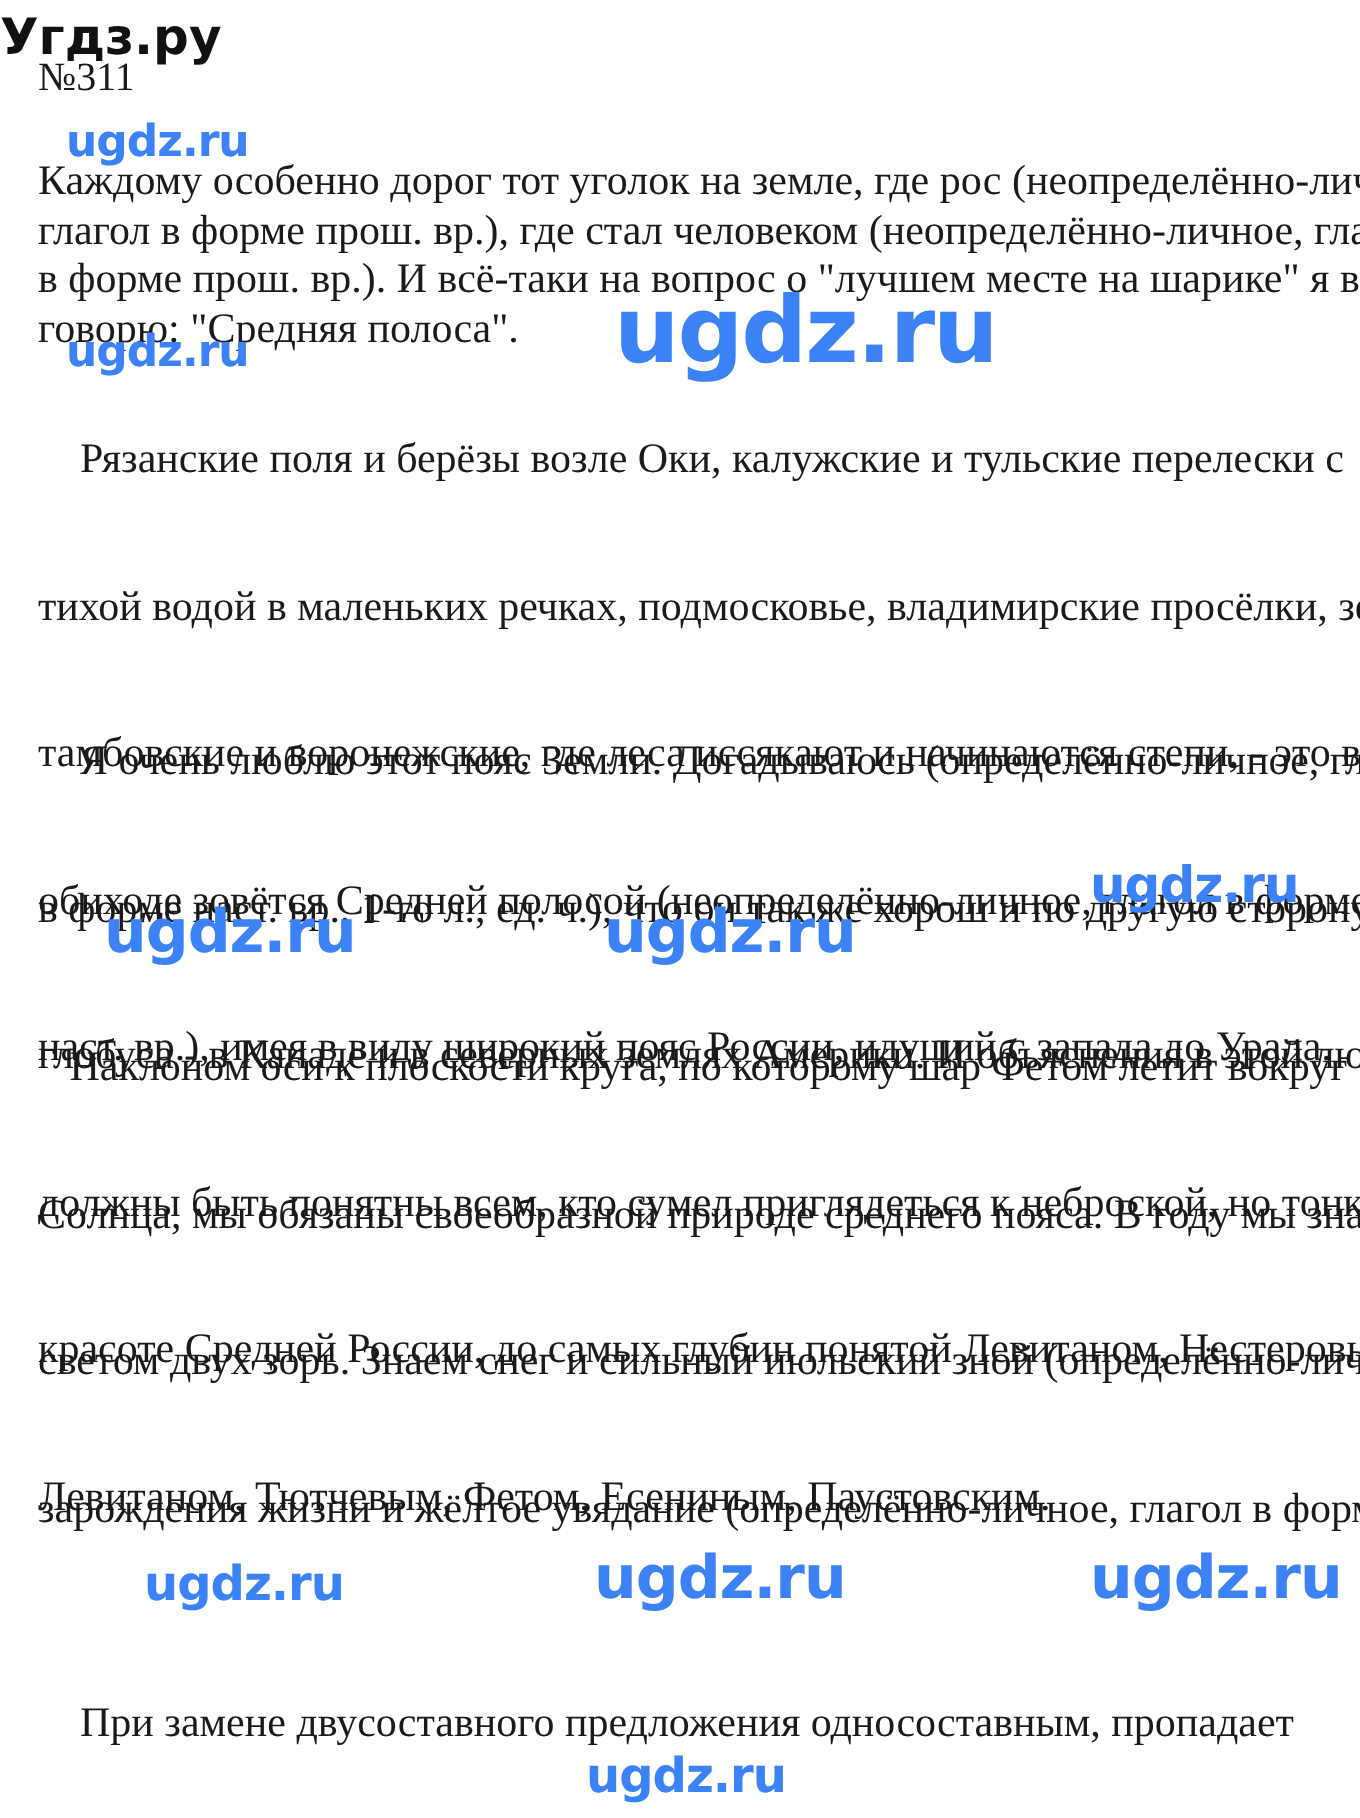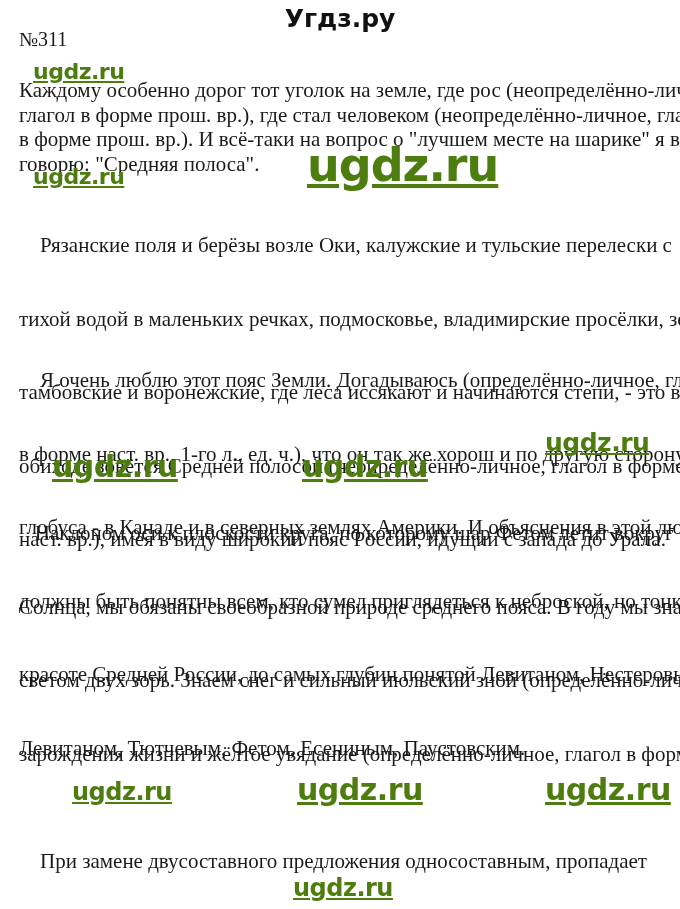--- a/index.html
+++ b/index.html
@@ -1,33 +1,32 @@
 <!DOCTYPE html>
 <html><head>
   <meta charset="utf-8">
   <style>
     html, body { margin: 0; padding: 0; background: #ffffff; }
     body { width: 680px; height: 909px; position: relative; overflow: hidden; }
     .page { position: relative; width: 680px; height: 909px; }
     .site-title {
-      position: absolute; left: 0; top: 4px; width: 680px; text-align: center;
+      position: absolute; left: 0; top: 4px; width: 680px; 
       font-family: "DejaVu Sans", sans-serif; font-weight: bold; font-size: 25px; color: #111;
       letter-spacing: 0px;
     }
     .text {
       position: absolute; left: 19px; width: 650px;
       font-family: "Liberation Serif", serif; font-size: 21px; line-height: 24.5px; color: #1a1a1a;
       white-space: nowrap;
     }
     .line { display: block; height: 24.5px; }
     .task-number { position: absolute; left: 19px; top: 28px; font-family: "Liberation Serif", serif; font-size: 20px; color: #1a1a1a; }
     .wm {
-      position: absolute; font-family: "DejaVu Sans", sans-serif; font-weight: bold; color: #4d7c0f;
+      position: absolute; font-family: "DejaVu Sans", sans-serif; font-weight: bold; color: #3b82f6;
       letter-spacing: -0.5px;
-      text-decoration: underline;
     }
     .wm-s { font-size: 22px; }
     .wm-m { font-size: 30px; }
     .wm-l { font-size: 46px; letter-spacing: -1px; }
     .wm-footer { font-size: 24px; }
   </style>
 </head>
 <body>
 
 <div class="page">
@@ -36,21 +35,21 @@
 
   <div class="task-number">№311</div>
 
   <div class="text" style="top:78px;">
     <span class="line">Каждому особенно дорог тот уголок на земле, где рос (неопределённо-личное,</span>
     <span class="line">глагол в форме прош. вр.), где стал человеком (неопределённо-личное, глагол</span>
     <span class="line">в форме прош. вр.). И всё-таки на вопрос о "лучшем месте на шарике" я всегда</span>
     <span class="line">говорю: "Средняя полоса".</span>
   </div>
 
-  <div class="text" style="top:184px; white-space:pre;">
+  <div class="text" style="top:168px; white-space:pre;">
     <span class="line">    Рязанские поля и берёзы возле Оки, калужские и тульские перелески с</span>
     <span class="line">тихой водой в маленьких речках, подмосковье, владимирские просёлки, земли</span>
     <span class="line">тамбовские и воронежские, где леса иссякают и начинаются степи, - это всё в</span>
     <span class="line">обиходе зовётся Средней полосой (неопределённо-личное, глагол в форме</span>
     <span class="line">наст. вр.), имея в виду широкий пояс России, идущий с запада до Урала.</span>
   </div>
 
   <div class="text" style="top:319px; white-space:pre;">
     <span class="line">    Я очень люблю этот пояс Земли. Догадываюсь (определённо-личное, глагол</span>
     <span class="line">в форме наст. вр., 1-го л., ед. ч.), что он так же хорош и по другую сторону</span>

